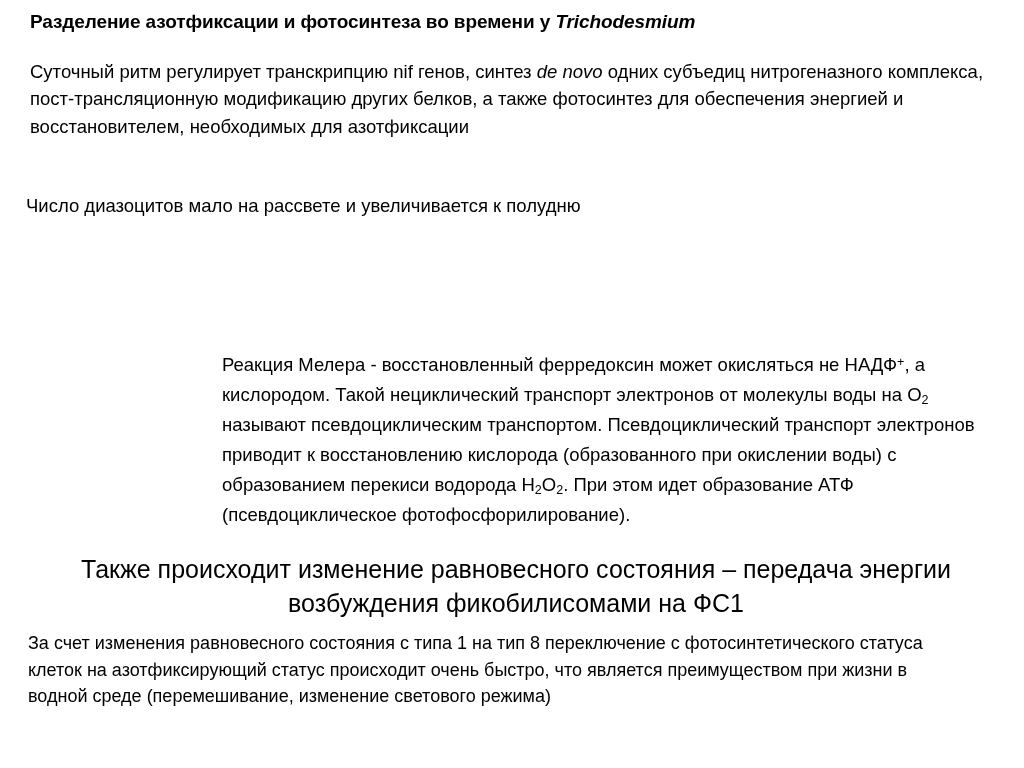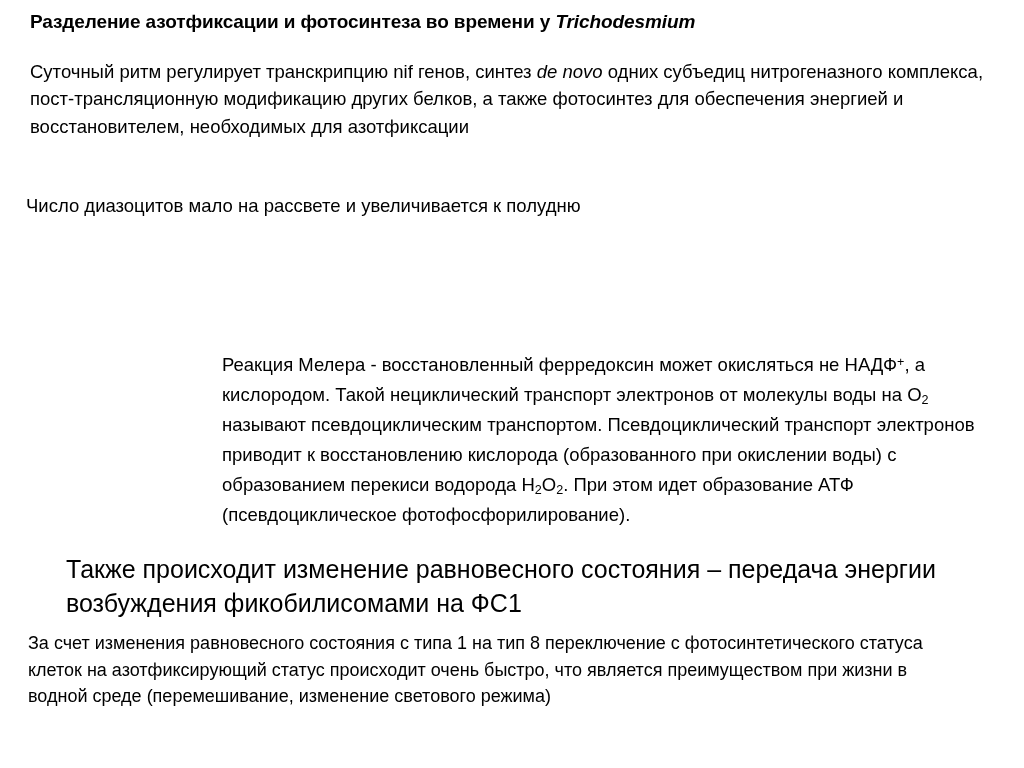--- a/index.html
+++ b/index.html
@@ -61,21 +61,21 @@
     width: 762px;
     line-height: 1.62;
     margin-top: 20px;
   }
   .p5 {
     left: 66px;
     top: 553px;
     width: 900px;
     font-size: 25px;
     line-height: 1.35;
-    text-align: left;
+    text-align: center;
   }
   .p6 {
     left: 28px;
     top: 630px;
     width: 930px;
     font-size: 18px;
     line-height: 1.48;
   }
   sub {
     font-size: 0.68em;

